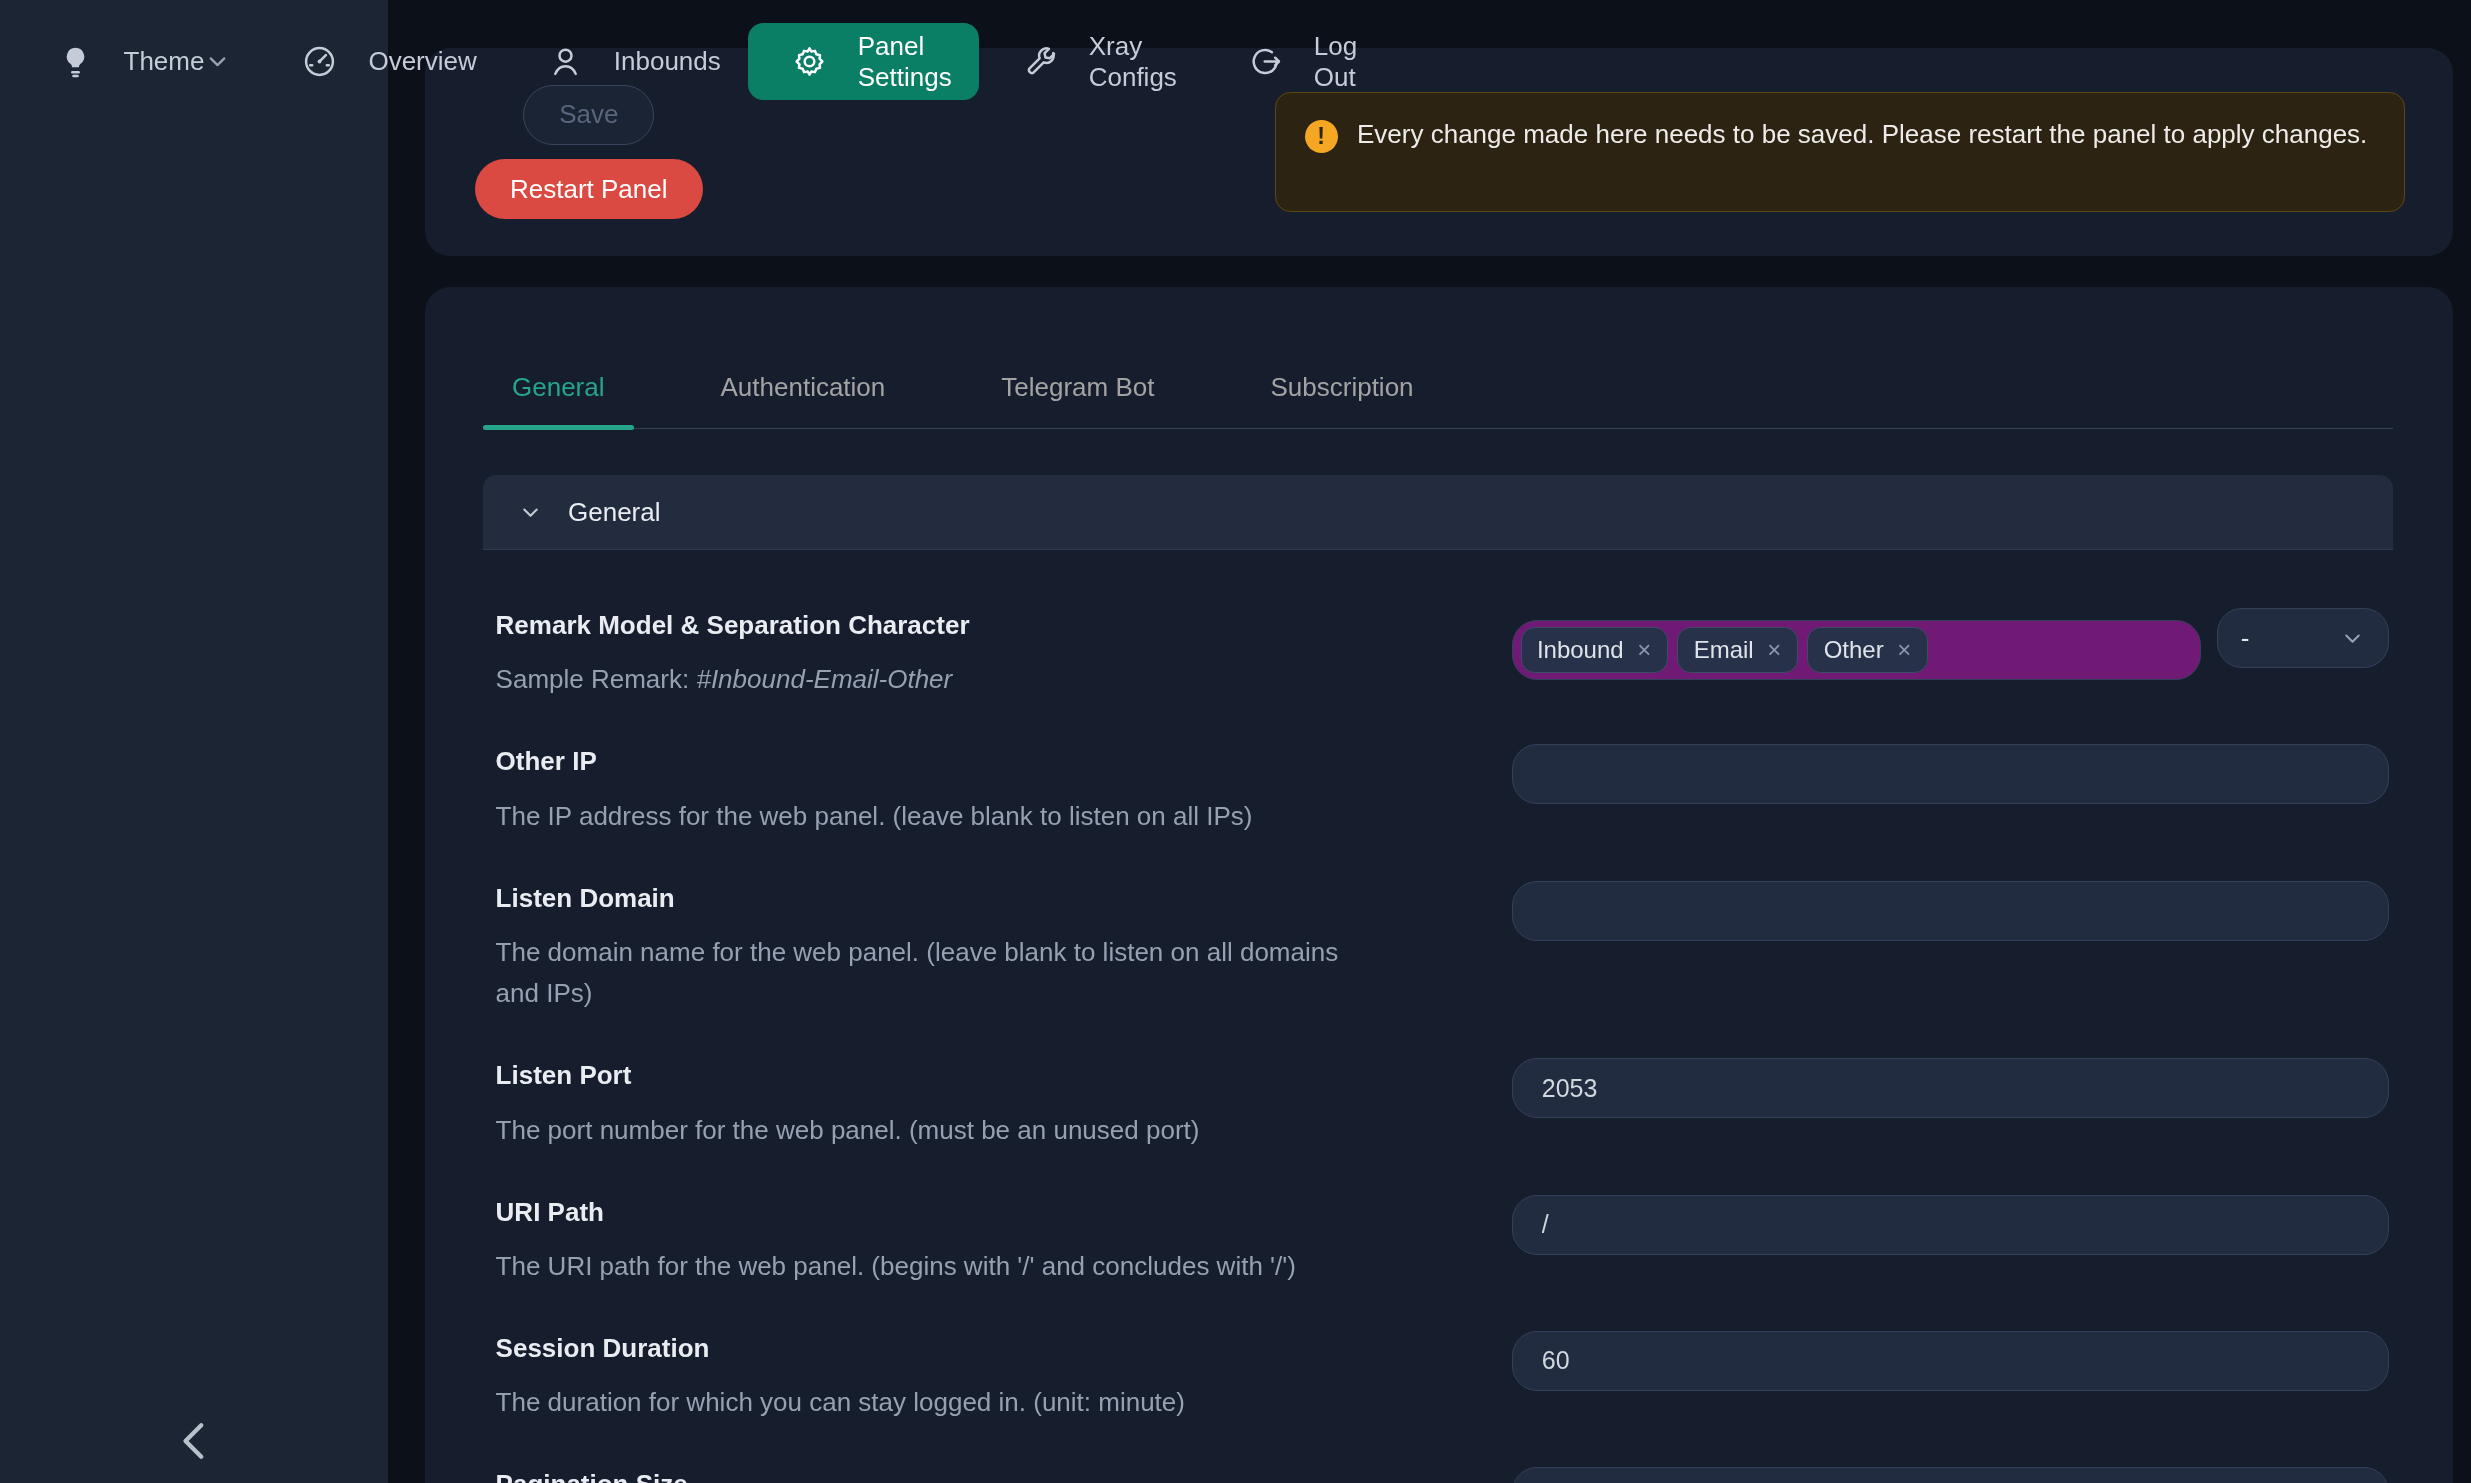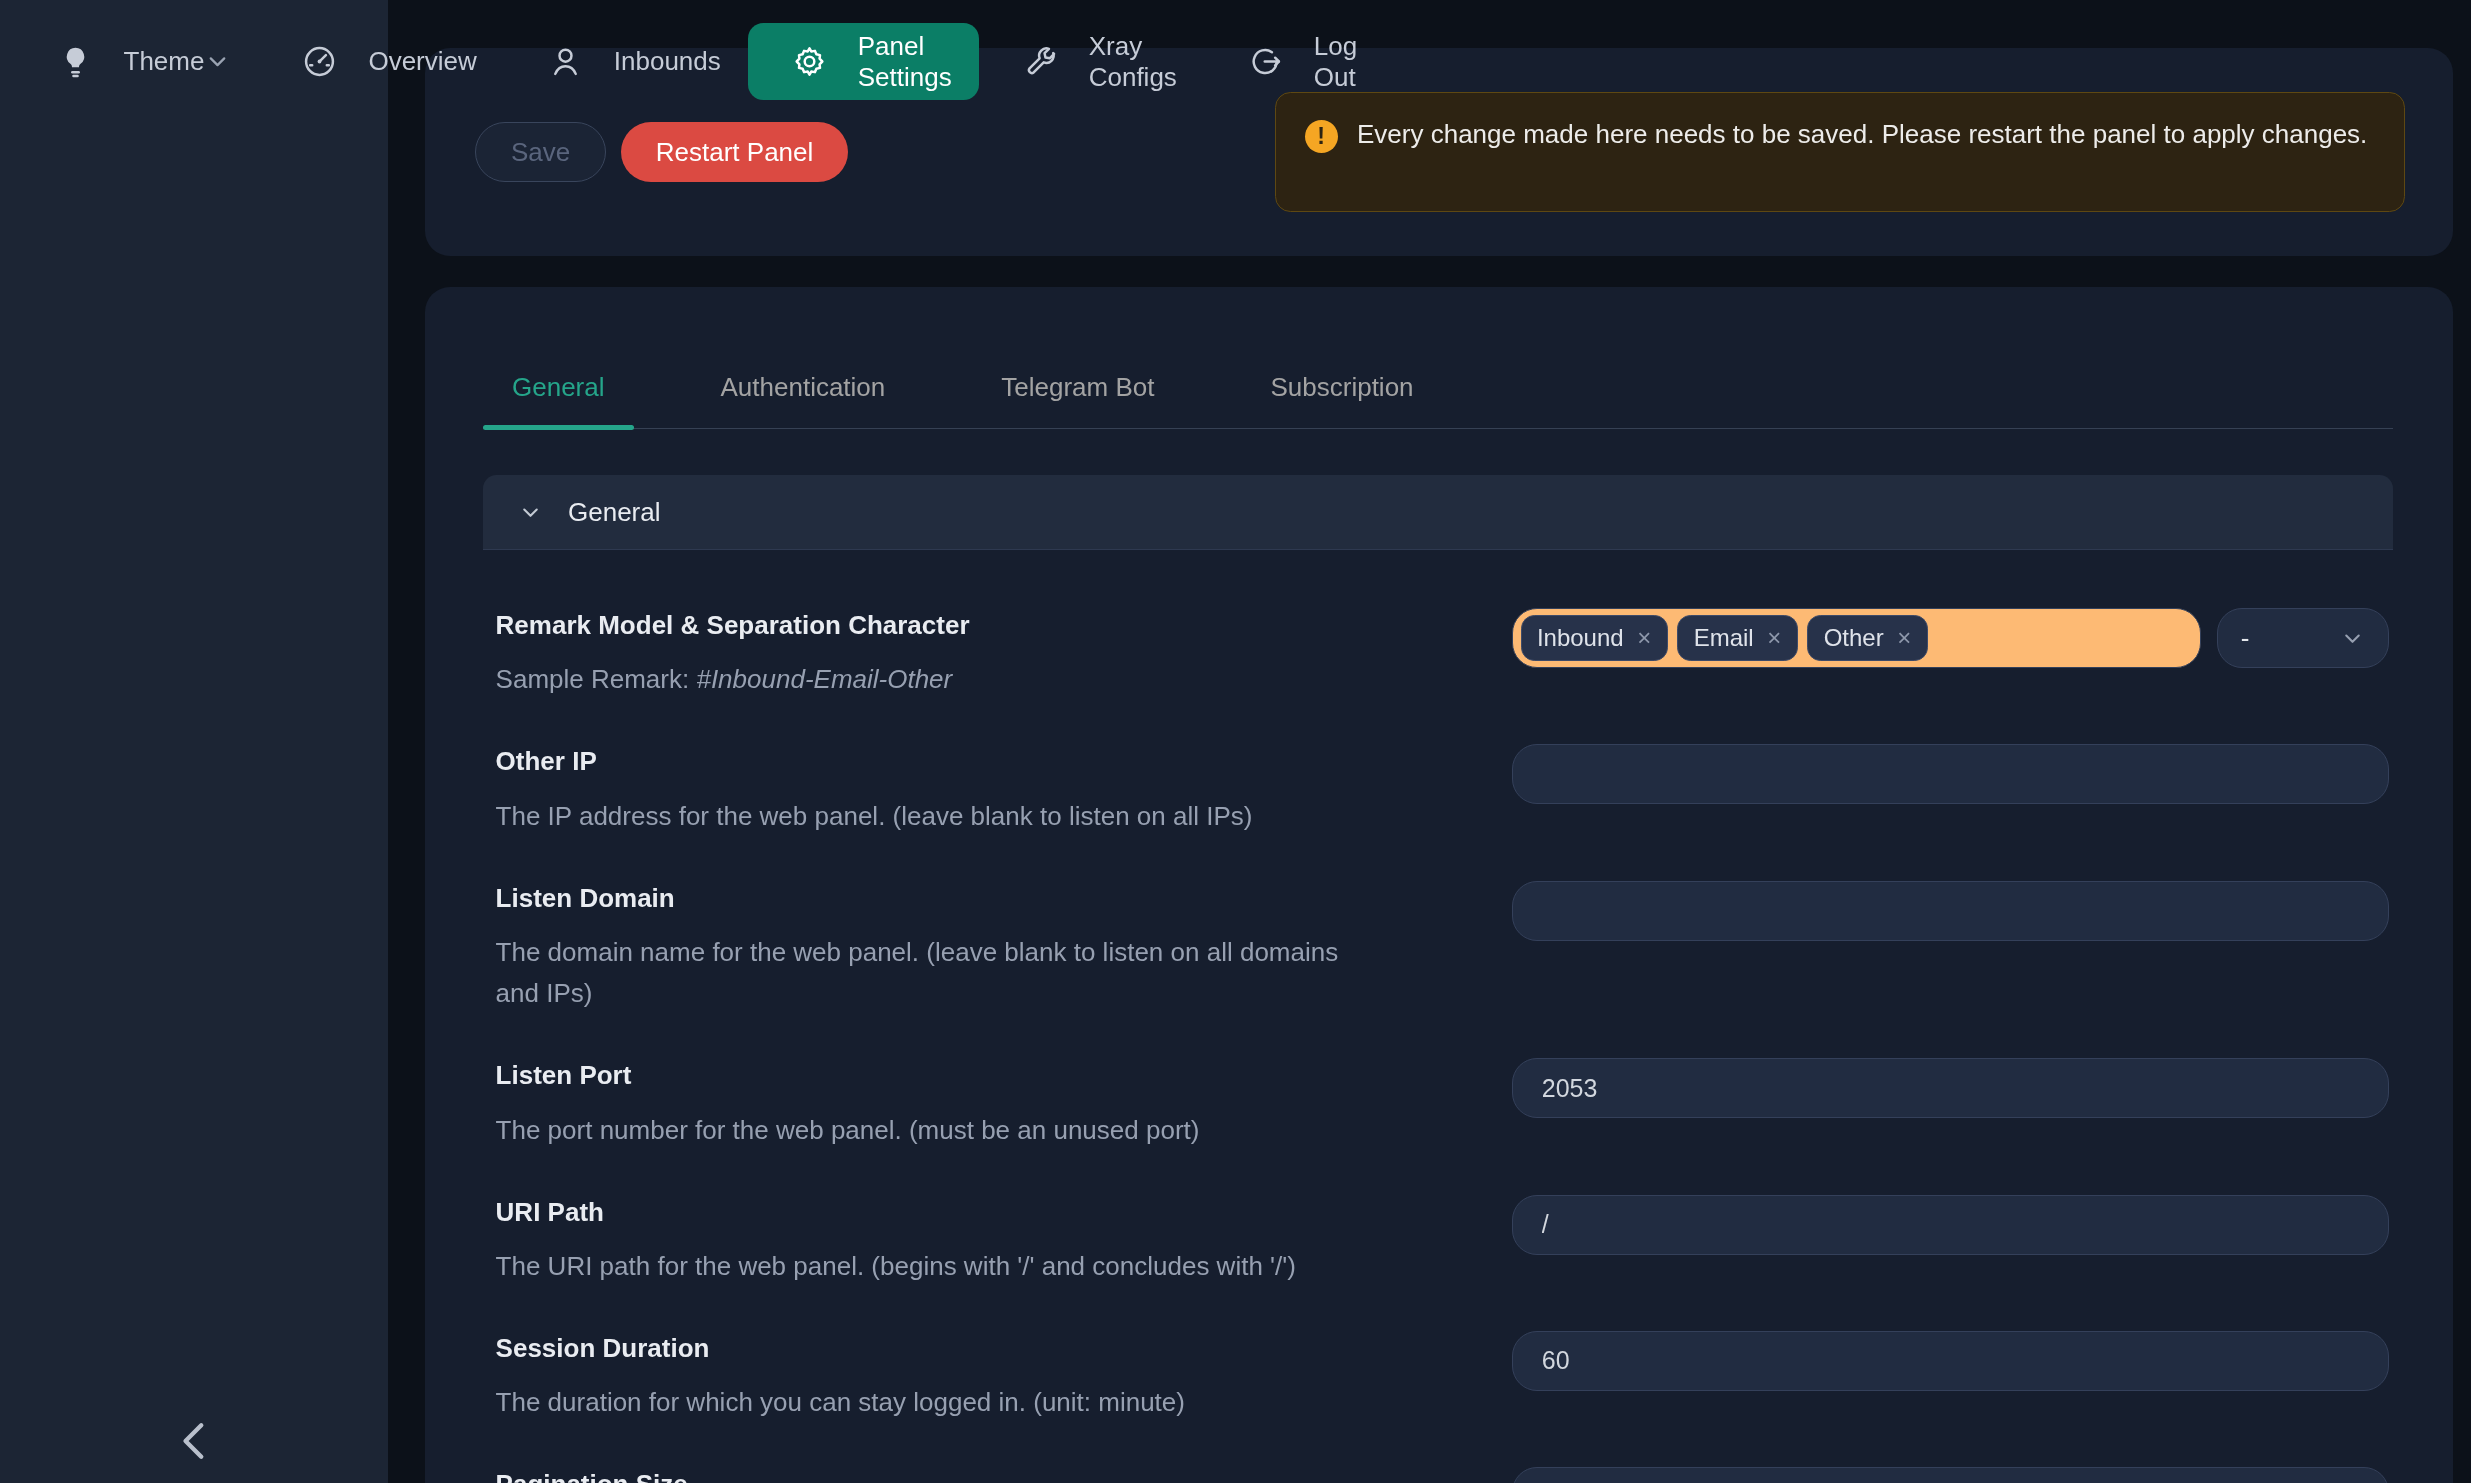--- a/index.html
+++ b/index.html
@@ -43,21 +43,21 @@
     box-sizing:border-box;
     padding:48px 19.3px 0 37px;
     display:flex;flex-direction:column;gap:31px;
   }
   .card{background:#161e2e;border-radius:25px;}
   .toolbar-card{
     height:208px;min-height:208px;
     display:flex;align-items:center;justify-content:space-between;
     padding:0 48px 0 50px;box-sizing:border-box;
   }
-  .btns{display:flex;align-items:center;gap:14.5px;}
+  .btns{display:flex;align-items:center;gap:14.5px;flex-direction:column;}
   .btn{
     height:60px;border-radius:30px;
     font-size:26px;padding:0 35px;
     border:none;cursor:pointer;font-family:inherit;
     display:flex;align-items:center;
   }
   .btn.save{background:#1b2435;border:1.9px solid #39455c;color:#5a657d;}
   .btn.restart{background:var(--danger_red,#db4a42);color:#ffffff;}
   .alert{
     width:1130px;min-height:120px;box-sizing:border-box;
@@ -118,23 +118,24 @@
   .field-desc em{}
   .field-control{width:877px;flex:none;display:flex;gap:15.4px;}
   .text-input{
     width:100%;height:60px;box-sizing:border-box;
     border-radius:25px;background:#212c41;border:1.9px solid #34405a;
     color:#d2d7de;font-size:25px;padding:0 29px;
     font-family:inherit;outline:none;
   }
   .tag-select{
     flex:1;height:60px;box-sizing:border-box;
-    border-radius:25px;background:#fdba74;border:1.9px solid #33405a;
+    border-radius:25px;background:#701a75;border:1.9px solid #33405a;
     display:flex;align-items:center;gap:9.7px;padding:0 7.7px;
     cursor:pointer;
+    margin-top:12px;
   }
   .chip{
     display:flex;align-items:center;gap:13.5px;
     height:44px;border-radius:13.5px;
     background:#27324a;border:1px solid #3e4b69;
     padding:0 15.4px;font-size:24px;color:#dfe3ea;white-space:nowrap;
   }
   .chip-close{color:#8d97ab;font-size:24px;cursor:pointer;line-height:1;}
   .sep-select{
     width:172px;flex:none;height:60px;box-sizing:border-box;

